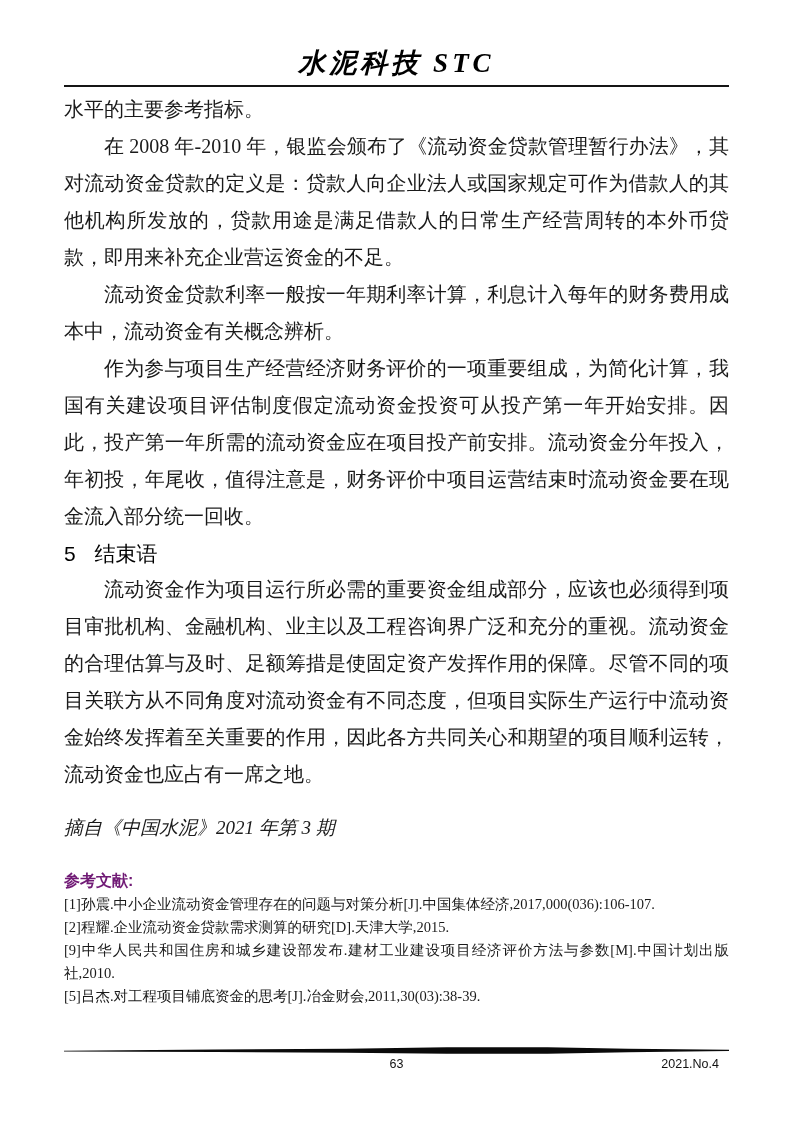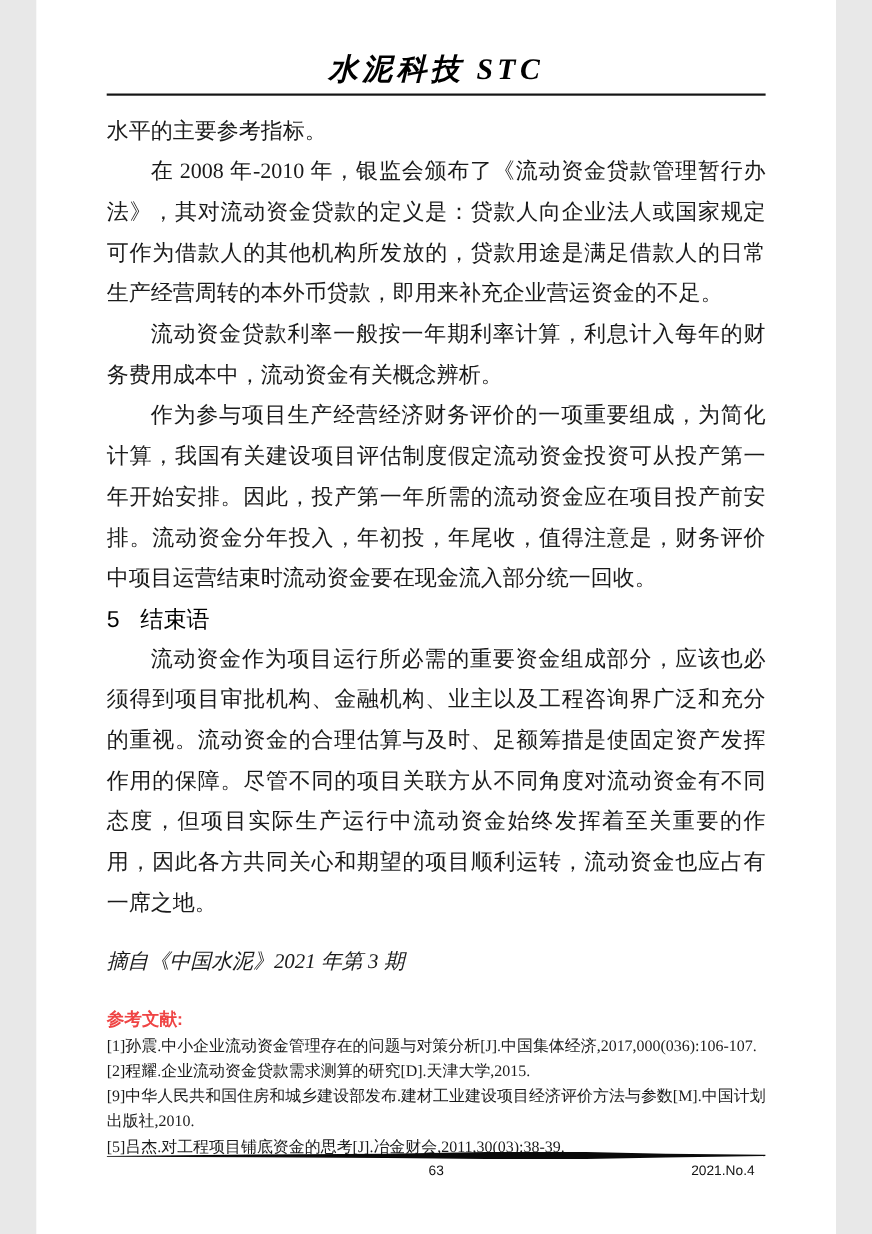--- a/index.html
+++ b/index.html
@@ -1,19 +1,19 @@
 <!DOCTYPE html>
 <html><head>
 <meta charset="utf-8">
 <style>
   * { margin: 0; padding: 0; box-sizing: border-box; }
   html, body { background: #e8e8e8; }
   .page {
     position: relative;
-    width: 727px;
+    width: 793px;
     height: 1122px;
     margin: 0 auto;
     background: #ffffff;
     color: #1a1a1a;
     font-family: "Liberation Serif", "DejaVu Serif", serif;
     overflow: hidden;
   }
   .inner {
     padding: 46px 64px 0 64px;
   }
@@ -27,21 +27,21 @@
     line-height: 34px;
     color: #000;
   }
   .header-rule {
     border: none;
     border-top: 2px solid #151515;
     margin-top: 5px;
   }
   
   .article-body {
-    margin-top: 14px;
+    margin-top: 4px;
     font-size: 20px;
     line-height: 37px;
     text-align: justify;
   }
   .article-body p { text-align: justify; }
   p.indented { text-indent: 2em; }
   .section-heading {
     font-family: "Liberation Sans", "DejaVu Sans", sans-serif;
     font-weight: normal;
     font-size: 21px;
@@ -56,21 +56,21 @@
     font-size: 19px;
     line-height: 30px;
   }
   
   .references-section { margin-top: 26px; }
   .references-title {
     font-family: "Liberation Sans", "DejaVu Sans", sans-serif;
     font-weight: bold;
     font-size: 16px;
     line-height: 24px;
-    color: #ef4444;
+    color: #701a75;
   }
   .reference-item {
     font-size: 14.5px;
     line-height: 23px;
     text-align: justify;
   }
   
   .page-footer {
     position: absolute;
     left: 64px;

